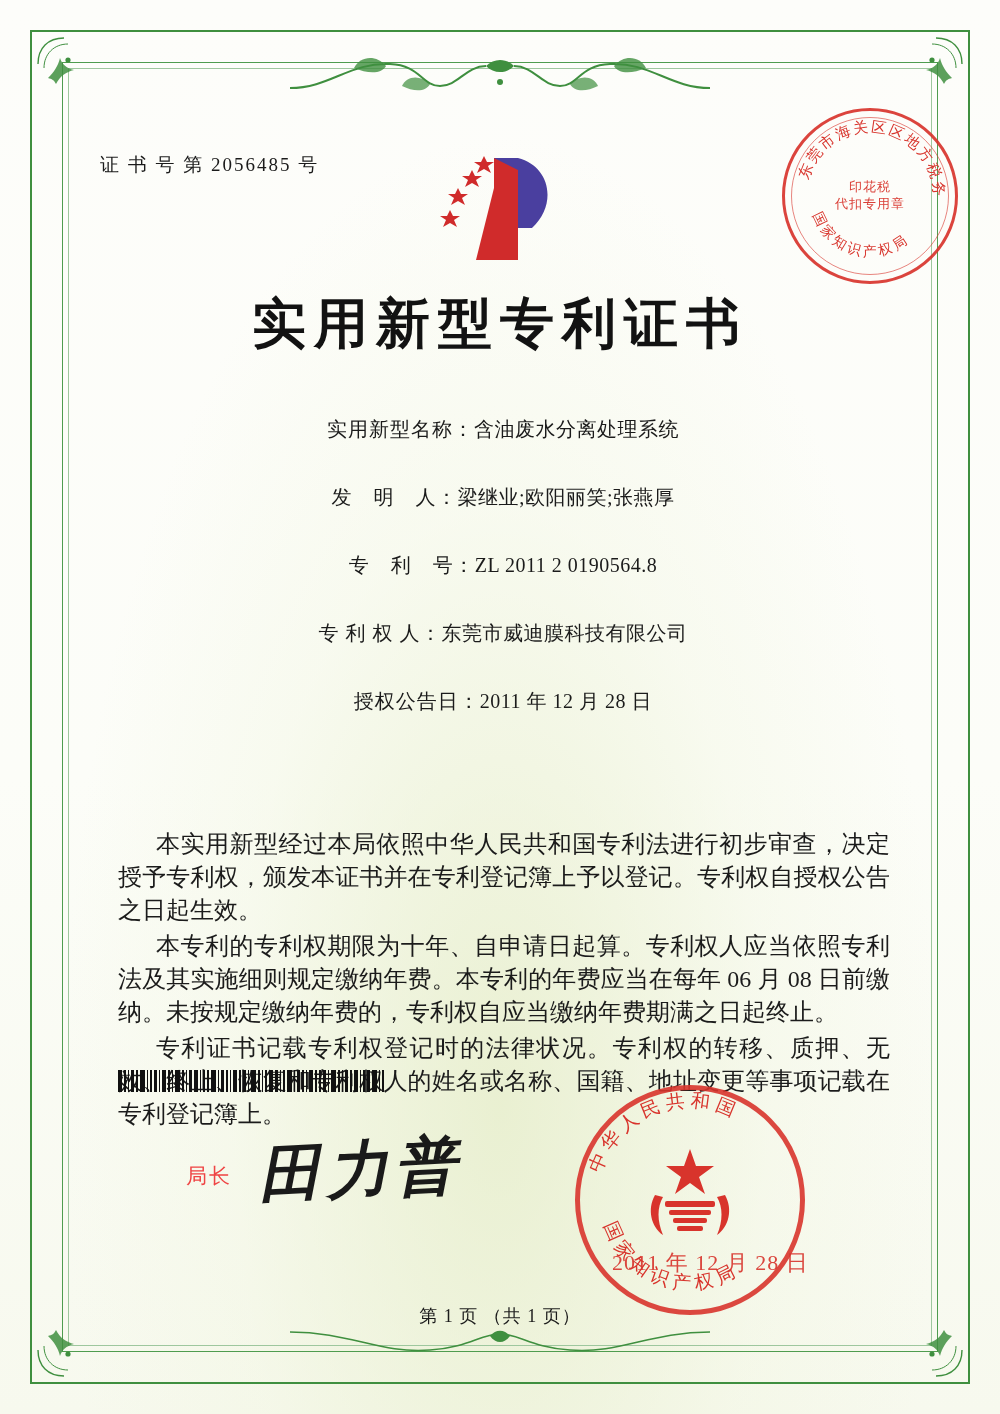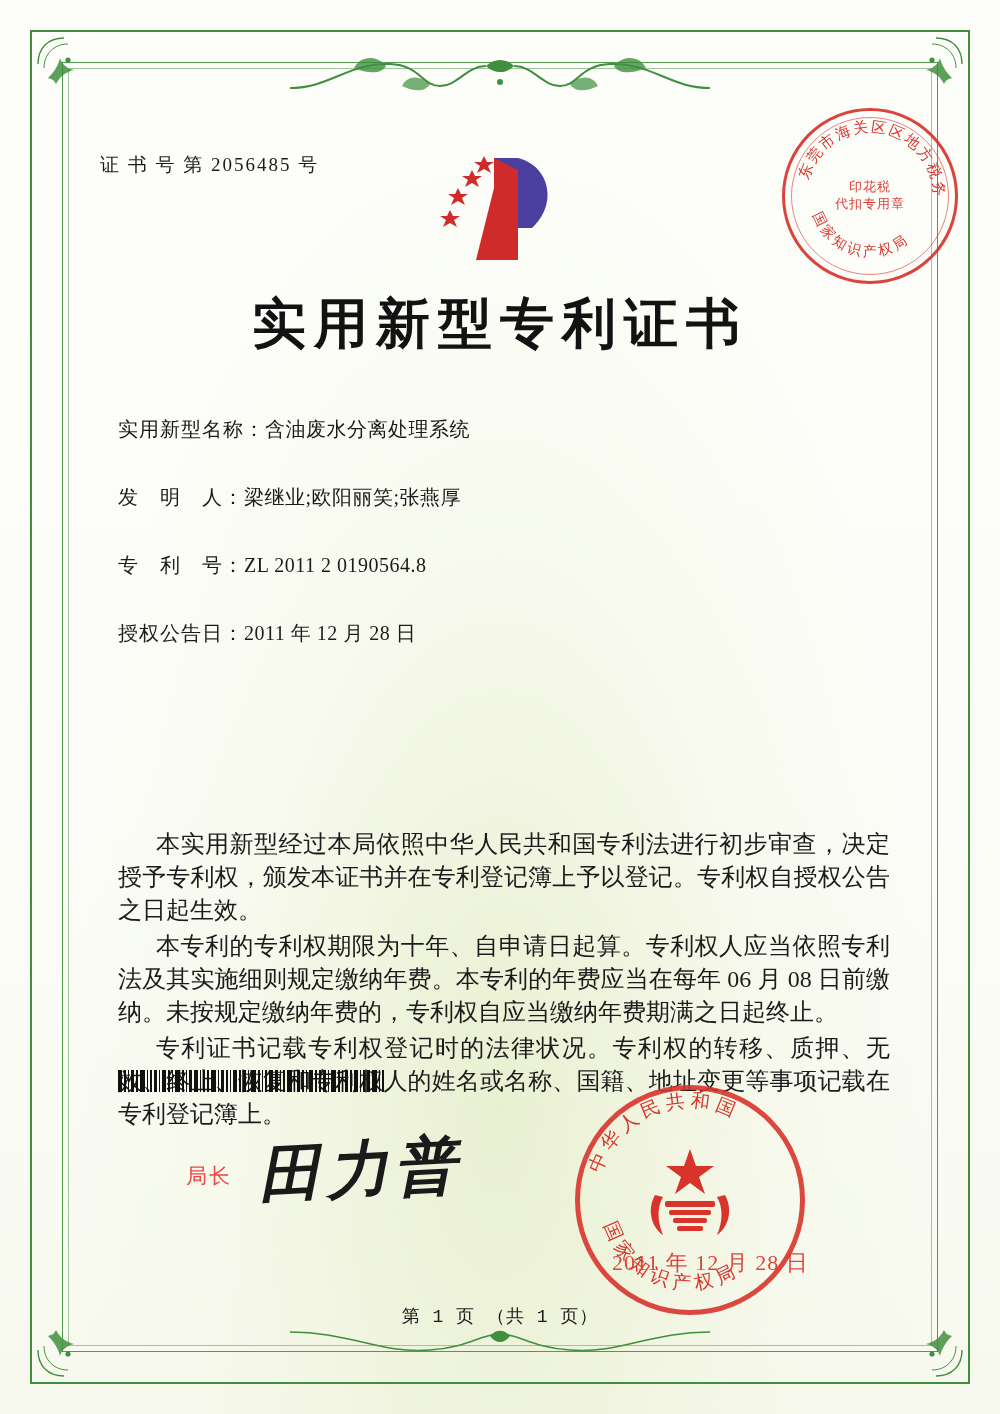--- a/index.html
+++ b/index.html
@@ -155,20 +155,21 @@
     color: #121212;
     font-family: "DejaVu Serif", "Liberation Serif", serif;
   }
 
   
   .fields {
     position: absolute;
     left: 118px;
     top: 416px;
     width: 770px;
+    text-align: center;
   }
   .field-row {
     display: block;
     font-size: 20px;
     color: #1b1b1b;
     margin-bottom: 41px;
     white-space: nowrap;
   }
   .field-label {
     display: inline-block;
@@ -271,21 +272,20 @@
 
   
   .page-footer {
     position: absolute;
     left: 0; right: 0;
     bottom: 86px;
     text-align: center;
     font-size: 18px;
     color: #1b1b1b;
     letter-spacing: 1px;
-    font-family: Liberation Mono, monospace;
   }
 </style>
 </head>
 <body>
 
 <div class="page">
   <div class="paper-tint"></div>
 
   <div class="border-outer"></div>
   <div class="border-inner"></div>
@@ -387,20 +387,23 @@
     <div class="field-row">
       <span class="field-label">实用新型名称：</span><span class="field-value">含油废水分离处理系统</span>
     </div>
     <div class="field-row">
       <span class="field-label">发　明　人：</span><span class="field-value">梁继业;欧阳丽笑;张燕厚</span>
     </div>
     <div class="field-row">
       <span class="field-label">专　利　号：</span><span class="field-value">ZL 2011 2 0190564.8</span>
     </div>
     <div class="field-row">
+      <span class="field-label">专 利 权 人：</span><span class="field-value">东莞市威迪膜科技有限公司</span>
+    </div>
+    <div class="field-row">
       <span class="field-label">授权公告日：</span><span class="field-value">2011 年 12 月 28 日</span>
     </div>
   </div>
 
   <div class="body-text">
     <p>本实用新型经过本局依照中华人民共和国专利法进行初步审查，决定授予专利权，颁发本证书并在专利登记簿上予以登记。专利权自授权公告之日起生效。</p>
     <p>本专利的专利权期限为十年、自申请日起算。专利权人应当依照专利法及其实施细则规定缴纳年费。本专利的年费应当在每年 06 月 08 日前缴纳。未按规定缴纳年费的，专利权自应当缴纳年费期满之日起终止。</p>
     <p>专利证书记载专利权登记时的法律状况。专利权的转移、质押、无效、终止、恢复和专利权人的姓名或名称、国籍、地址变更等事项记载在专利登记簿上。</p>
   </div>
 

